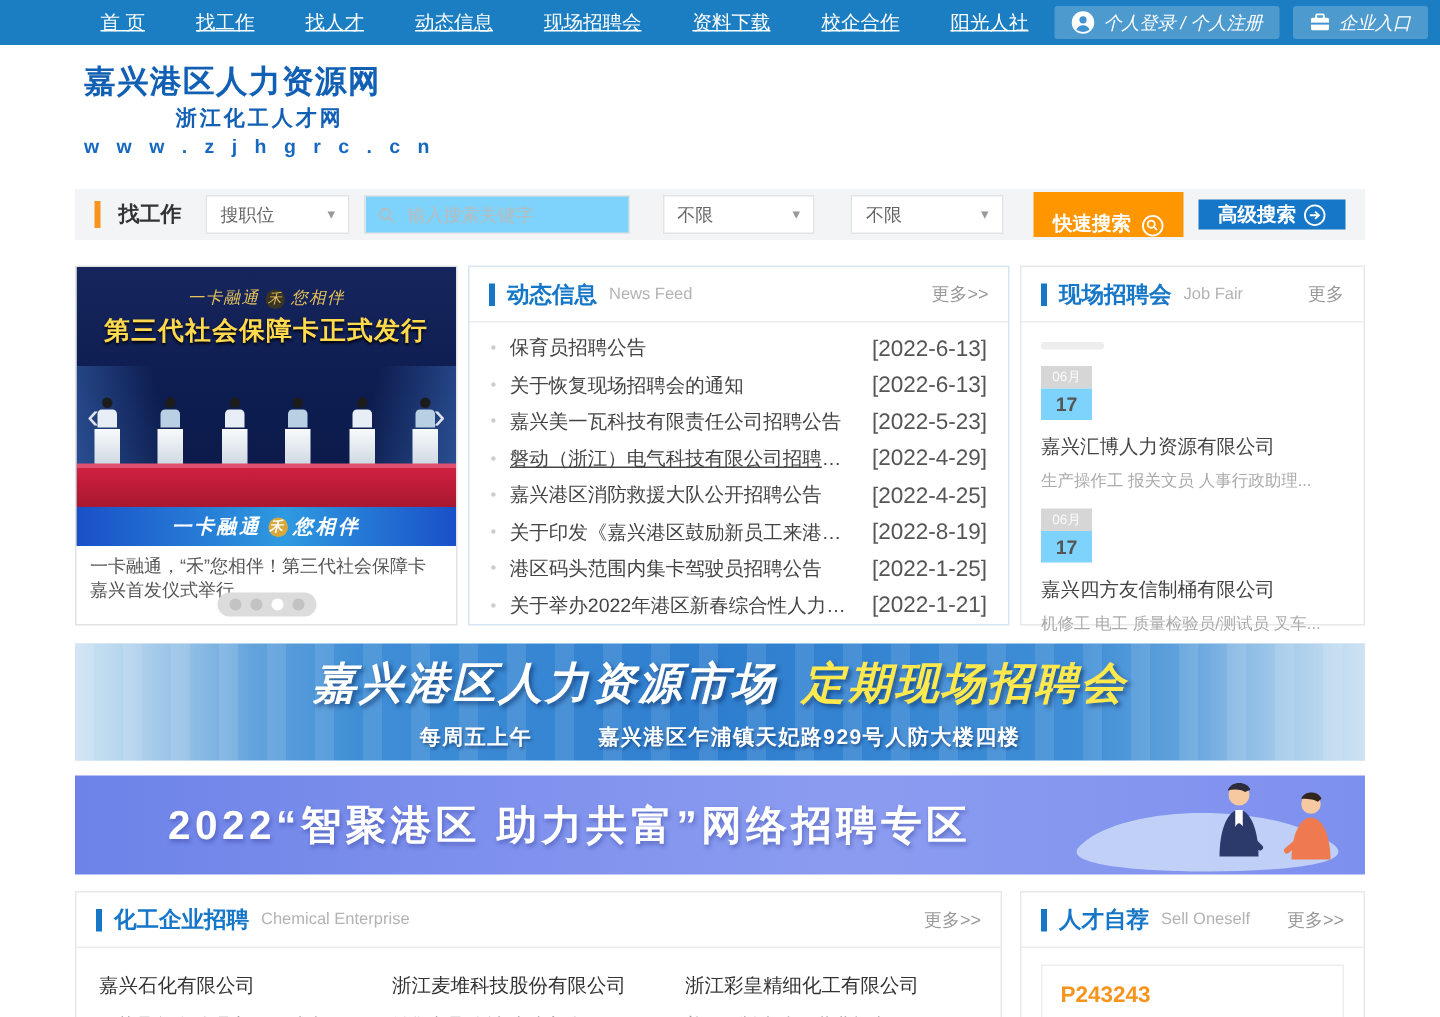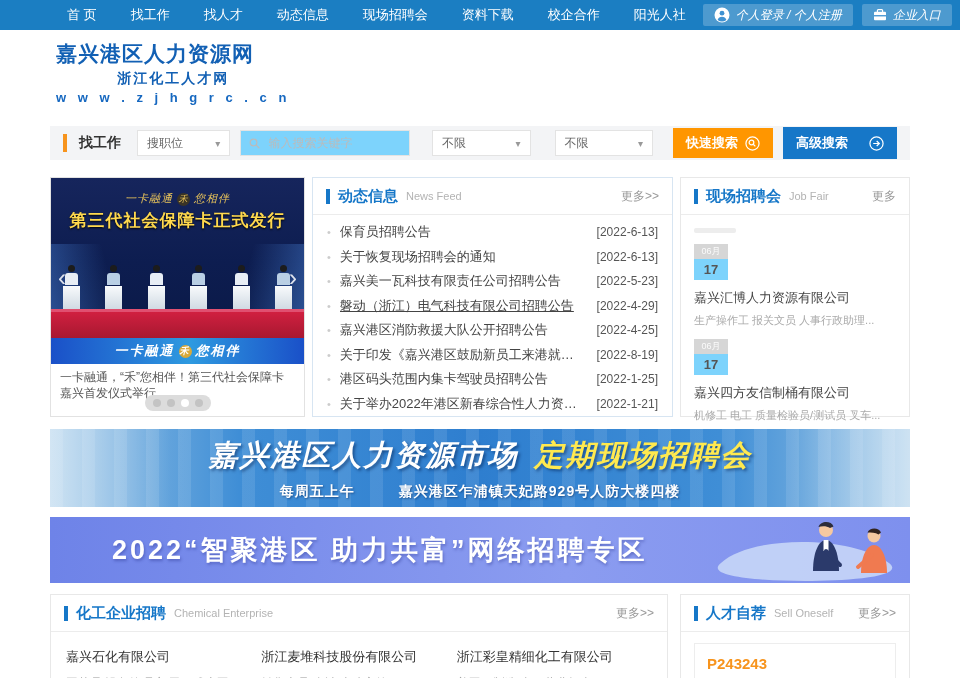--- a/index.html
+++ b/index.html
@@ -3,43 +3,43 @@
 <meta charset="utf-8">
 <style>
   html,body{margin:0;padding:0;}
   body{
     width:960px;height:678px;overflow:hidden;background:#fff;
     font-family:"Liberation Sans","DejaVu Sans",sans-serif;
     -webkit-font-smoothing:antialiased;
   }
   
   .topnav{height:30px;background:#1b7ec2;display:flex;align-items:center;padding:0 50px;box-sizing:border-box;}
-  .nav-item{color:#fff;font-size:13px;padding:0 17px;line-height:30px;cursor:pointer;white-space:nowrap;}
+  .nav-item{color:#fff;font-size:13px;padding:0 17px;line-height:30px;cursor:pointer;white-space:nowrap;text-decoration:underline;}
   .nav-actions{margin-left:auto;display:flex;gap:9px;align-items:center;font-style:italic;}
   .nav-btn{display:flex;align-items:center;gap:6px;background:rgba(255,255,255,.22);color:#fff;font-size:12px;height:22px;padding:0 11px;border-radius:2px;cursor:pointer;white-space:nowrap;}
   
   .header{height:84px;display:flex;align-items:center;padding:0 50px;}
   .logo-block{display:flex;flex-direction:column;padding-left:6px;}
   .logo-title{font-size:21px;font-weight:bold;color:#1260b4;letter-spacing:1px;}
   .logo-sub{font-size:14px;font-weight:bold;color:#1260b4;text-align:center;margin-top:2px;letter-spacing:2px;}
   .logo-url{font-size:13px;font-weight:bold;color:#1668c0;letter-spacing:4px;margin-top:2px;}
   
   .search-strip{margin:12px 50px 0;background:#f3f4f6;height:34px;display:flex;align-items:center;padding:0 13px;box-sizing:border-box;gap:10px;}
   .accent-bar{width:4px;height:18px;background:#f7941d;flex-shrink:0;}
   .search-label{font-size:14px;font-weight:bold;color:#333;margin:0 6px 0 2px;white-space:nowrap;}
   .select-box{background:#fff;border:1px solid #e3e3e3;height:26px;display:flex;align-items:center;justify-content:space-between;padding:0 9px;font-size:12px;color:#666;box-sizing:border-box;cursor:pointer;}
   .sel-cat{width:106px;}
   .sel-f{width:112px;}
   .caret{color:#999;font-size:10px;}
   .search-input-wrap{background:#7dd3fc;border:1px solid #e3e3e3;height:26px;width:196px;display:flex;align-items:center;padding:0 8px;gap:6px;box-sizing:border-box;}
   .search-input-wrap input{border:none;outline:none;font-size:12px;width:100%;color:#333;background:transparent;}
   .search-input-wrap input::placeholder{color:#bbb;}
   .strip-spacer{flex:1;}
-  .btn-quick{background:#ff9600;color:#fff;font-size:13px;font-weight:bold;height:30px;padding:0 13px;display:flex;align-items:center;gap:7px;cursor:pointer;white-space:nowrap;}
-  .btn-adv{background:#1677c8;color:#fff;font-size:13px;font-weight:bold;height:32px;padding:0 13px;display:flex;align-items:center;gap:21px;cursor:pointer;white-space:nowrap;}
+  .btn-quick{background:#ff9600;color:#fff;font-size:13px;font-weight:bold;height:30px;padding:0 13px;display:flex;align-items:flex-end;gap:7px;cursor:pointer;white-space:nowrap;}
+  .btn-adv{background:#1677c8;color:#fff;font-size:13px;font-weight:bold;height:20px;padding:0 13px;display:flex;align-items:center;gap:5px;cursor:pointer;white-space:nowrap;}
   
   .main-row{margin:17px 50px 0;display:flex;gap:7px;height:240px;}
   
   .carousel{width:255px;flex-shrink:0;border:1px solid #e2e2e2;box-sizing:border-box;background:#fff;position:relative;overflow:hidden;}
   .slide{height:186px;position:relative;background:linear-gradient(180deg,#16255c 0%,#0d1d50 45%,#0a1844 100%);overflow:hidden;}
   .wedge{position:absolute;bottom:50px;width:80px;height:70px;}
   .wedge.l{left:0;background:linear-gradient(75deg,rgba(90,160,255,.4),transparent 70%);}
   .wedge.r{right:0;background:linear-gradient(-75deg,rgba(90,160,255,.4),transparent 70%);}
   .slide-tagline{margin-top:13px;text-align:center;color:#e8c35a;font-size:11px;font-style:italic;letter-spacing:1px;position:relative;}
   .logo-dot{display:inline-block;width:13px;height:13px;border-radius:50%;background:#3a3426;color:#e8c35a;font-size:9px;line-height:13px;text-align:center;margin:0 4px;vertical-align:middle;}
@@ -66,21 +66,21 @@
   .box-title{color:#1677c8;font-size:15px;font-weight:bold;white-space:nowrap;}
   .box-sub{color:#b3b3b3;font-size:11px;margin-left:8px;white-space:nowrap;}
   .more{margin-left:auto;color:#999;font-size:12px;cursor:pointer;white-space:nowrap;}
   
   .news-box{flex:1;border:1px solid #d7e5f2;box-sizing:border-box;background:#fff;min-width:0;}
   .news-list{list-style:none;margin:5px 0 0;padding:0 14px;}
   .news-item{display:flex;align-items:center;height:24.5px;font-size:13px;cursor:pointer;}
   .bullet{color:#ccc;margin-right:9px;font-size:11px;}
   .news-title{color:#444;flex:1;white-space:nowrap;overflow:hidden;text-overflow:ellipsis;}
   .news-item.hovered .news-title{text-decoration:underline;}
-  .news-date{color:#555;font-size:12px;margin-left:10px;flex-shrink:0;}
+  .news-date{color:#555;font-size:15px;margin-left:10px;flex-shrink:0;}
   
   .fair-box{width:230px;flex-shrink:0;border:1px solid #e8e8e8;box-sizing:border-box;background:#fff;}
   .mini-bar{width:42px;height:5px;background:#ededed;border-radius:2px;margin:13px 0 2px 13px;}
   .fair-item{display:flex;gap:9px;margin:11px 13px 0;cursor:pointer;flex-direction:column;}
   .date-badge{width:34px;flex-shrink:0;text-align:center;}
   .badge-month{background:#d6d6d6;color:#fbfbfb;font-size:9px;height:15px;line-height:15px;}
   .badge-day{background:#7dd3fc;color:#555;font-size:13px;font-weight:bold;height:21px;line-height:21px;}
   .fair-info{min-width:0;}
   .fair-company{font-size:13px;color:#444;white-space:nowrap;overflow:hidden;text-overflow:ellipsis;}
   .fair-jobs{font-size:11px;color:#aaa;margin-top:6px;white-space:nowrap;overflow:hidden;text-overflow:ellipsis;}

